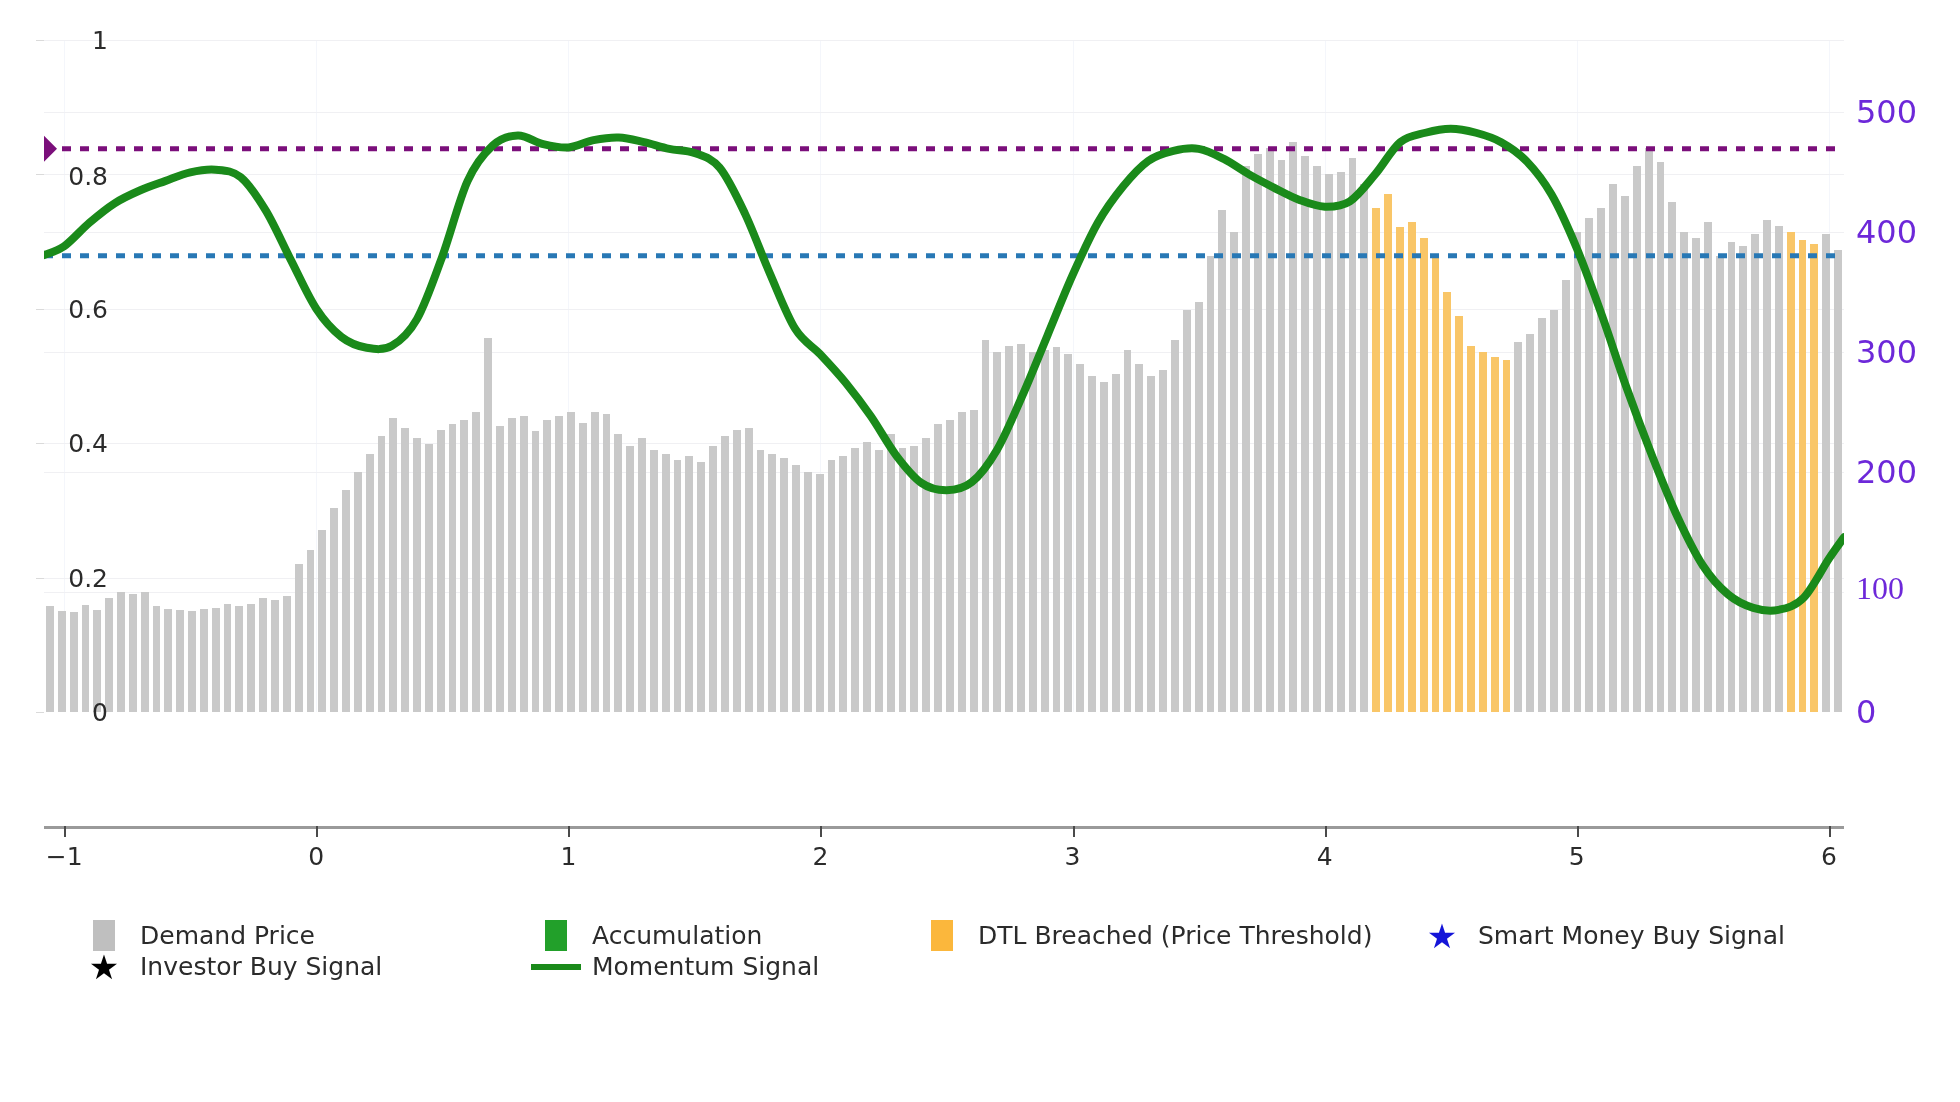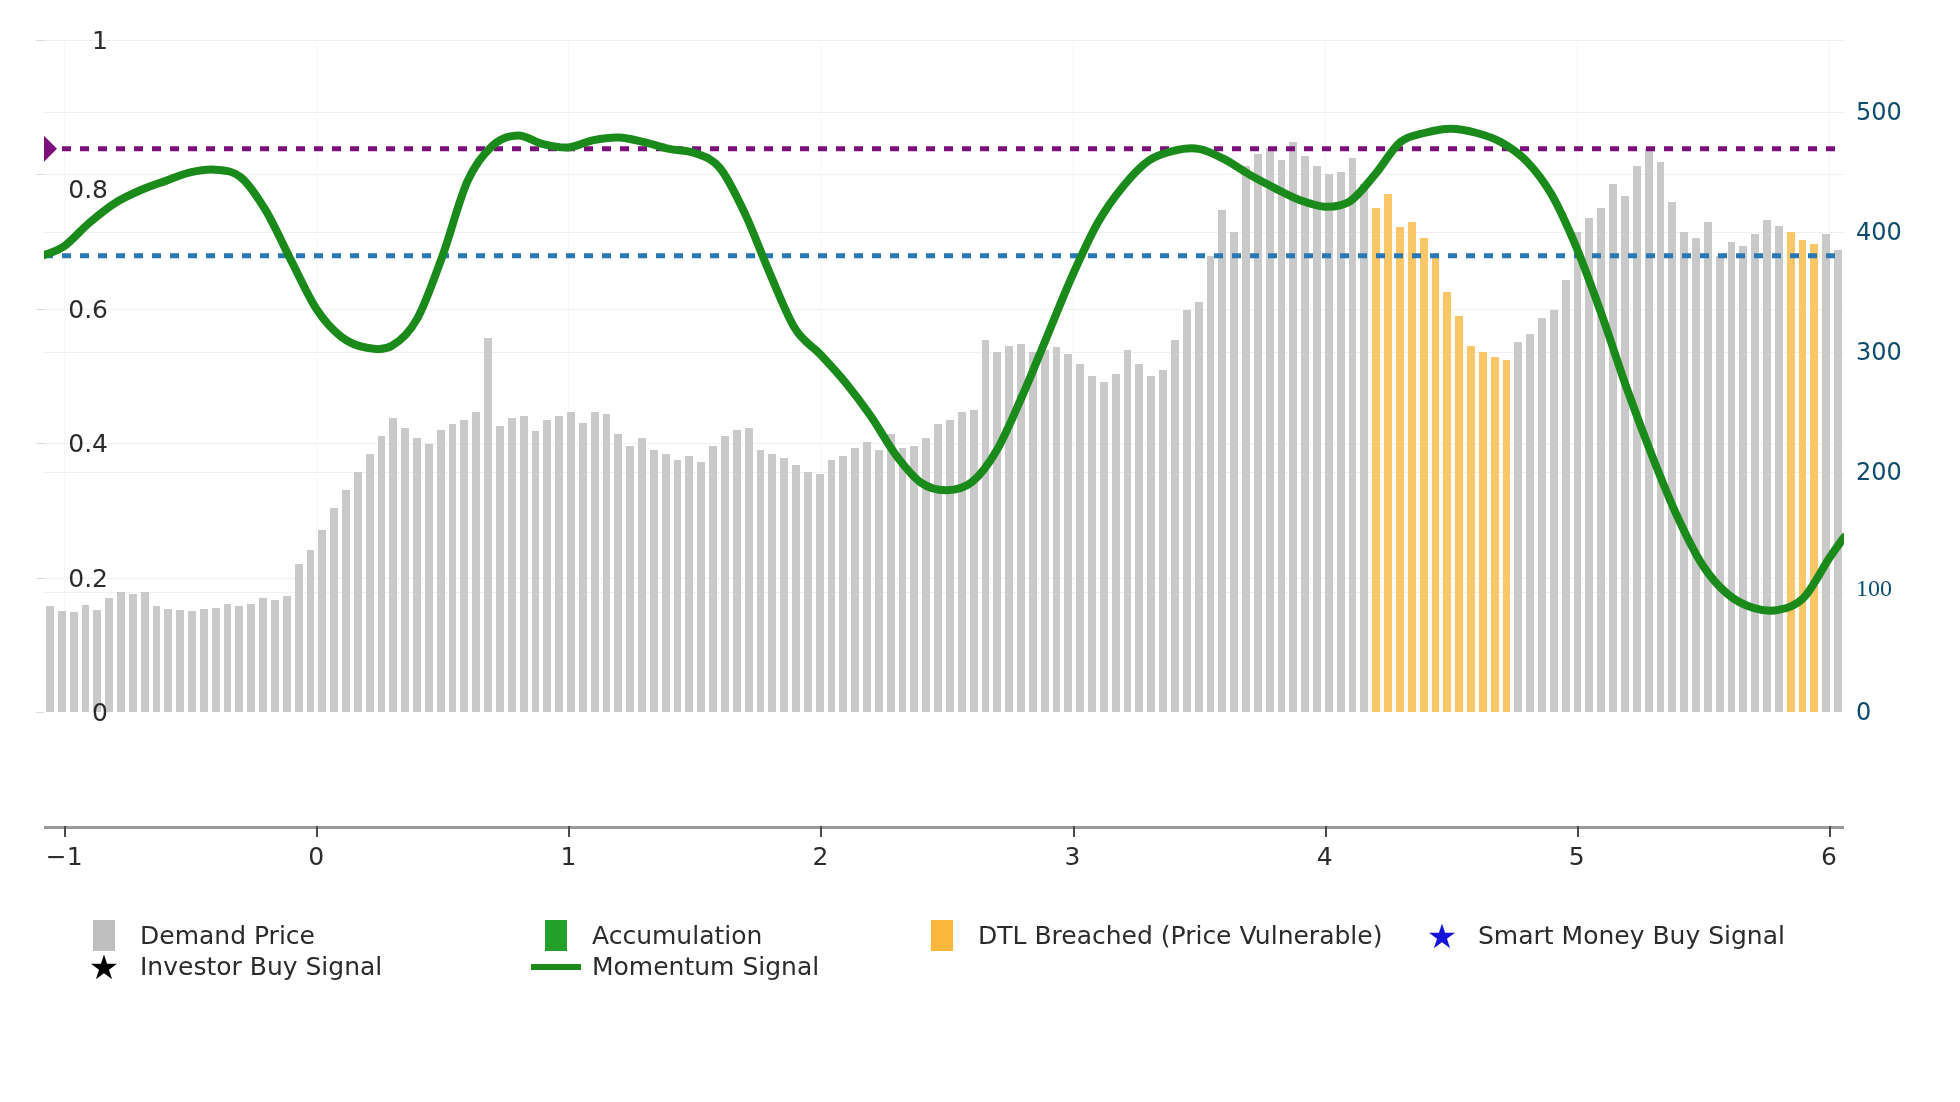--- a/index.html
+++ b/index.html
@@ -57,22 +57,22 @@
     transform: translateY(-50%);
     font-size: 25px;
     color: #2b2b2b;
     text-align: right;
     white-space: nowrap;
   }
   .ytick-right {
     position: absolute;
     left: 1856px;
     transform: translateY(-50%);
-    font-size: 24px;
-    color: #0c4a6e;
+    font-size: 32px;
+    color: #6d28d9;
     text-align: left;
     white-space: nowrap;
   }
   .ytick-tickmark-left {
     position: absolute;
     left: 36px;
     width: 8px;
     height: 1px;
     background: #dadada;
   }
@@ -369,21 +369,21 @@
 
   <div id="ytick-left-layer">
       <div class="ytick-left" style="top: 712px;">0</div>
       <div class="ytick-tickmark-left" style="top: 712px; position: absolute;"></div>
       <div class="ytick-left" style="top: 577.6px;">0.2</div>
       <div class="ytick-tickmark-left" style="top: 577.6px; position: absolute;"></div>
       <div class="ytick-left" style="top: 443.2px;">0.4</div>
       <div class="ytick-tickmark-left" style="top: 443.2px; position: absolute;"></div>
       <div class="ytick-left" style="top: 308.8px;">0.6</div>
       <div class="ytick-tickmark-left" style="top: 308.8px; position: absolute;"></div>
-      <div class="ytick-left" style="top: 189px;">0.8</div>
+      <div class="ytick-left" style="top: 176px;">0.8</div>
       <div class="ytick-tickmark-left" style="top: 174.4px; position: absolute;"></div>
       <div class="ytick-left" style="top: 40px;">1</div>
       <div class="ytick-tickmark-left" style="top: 40px; position: absolute;"></div>
     </div>
   <div id="ytick-right-layer">
       <div class="ytick-right" style="top: 712px;">0</div>
       <div class="ytick-right" style="top: 588px; font-family: Liberation Serif, serif;">100</div>
       <div class="ytick-right" style="top: 472px;">200</div>
       <div class="ytick-right" style="top: 352px;">300</div>
       <div class="ytick-right" style="top: 232px;">400</div>
@@ -421,21 +421,21 @@
       <div class="legend-entry">
         <span class="legend-handle">
           <span class="sw-patch green"></span>
         </span>
         <span class="legend-label">Accumulation</span>
       </div>
       <div class="legend-entry">
         <span class="legend-handle">
           <span class="sw-patch orange"></span>
         </span>
-        <span class="legend-label">DTL Breached (Price Vulnerable)</span>
+        <span class="legend-label">DTL Breached (Price Threshold)</span>
       </div>
       <div class="legend-entry">
         <span class="legend-handle">
           <span class="sw-star blue">★</span>
         </span>
         <span class="legend-label">Smart Money Buy Signal</span>
       </div>
       <div class="legend-entry">
         <span class="legend-handle">
           <span class="sw-star black">★</span>

